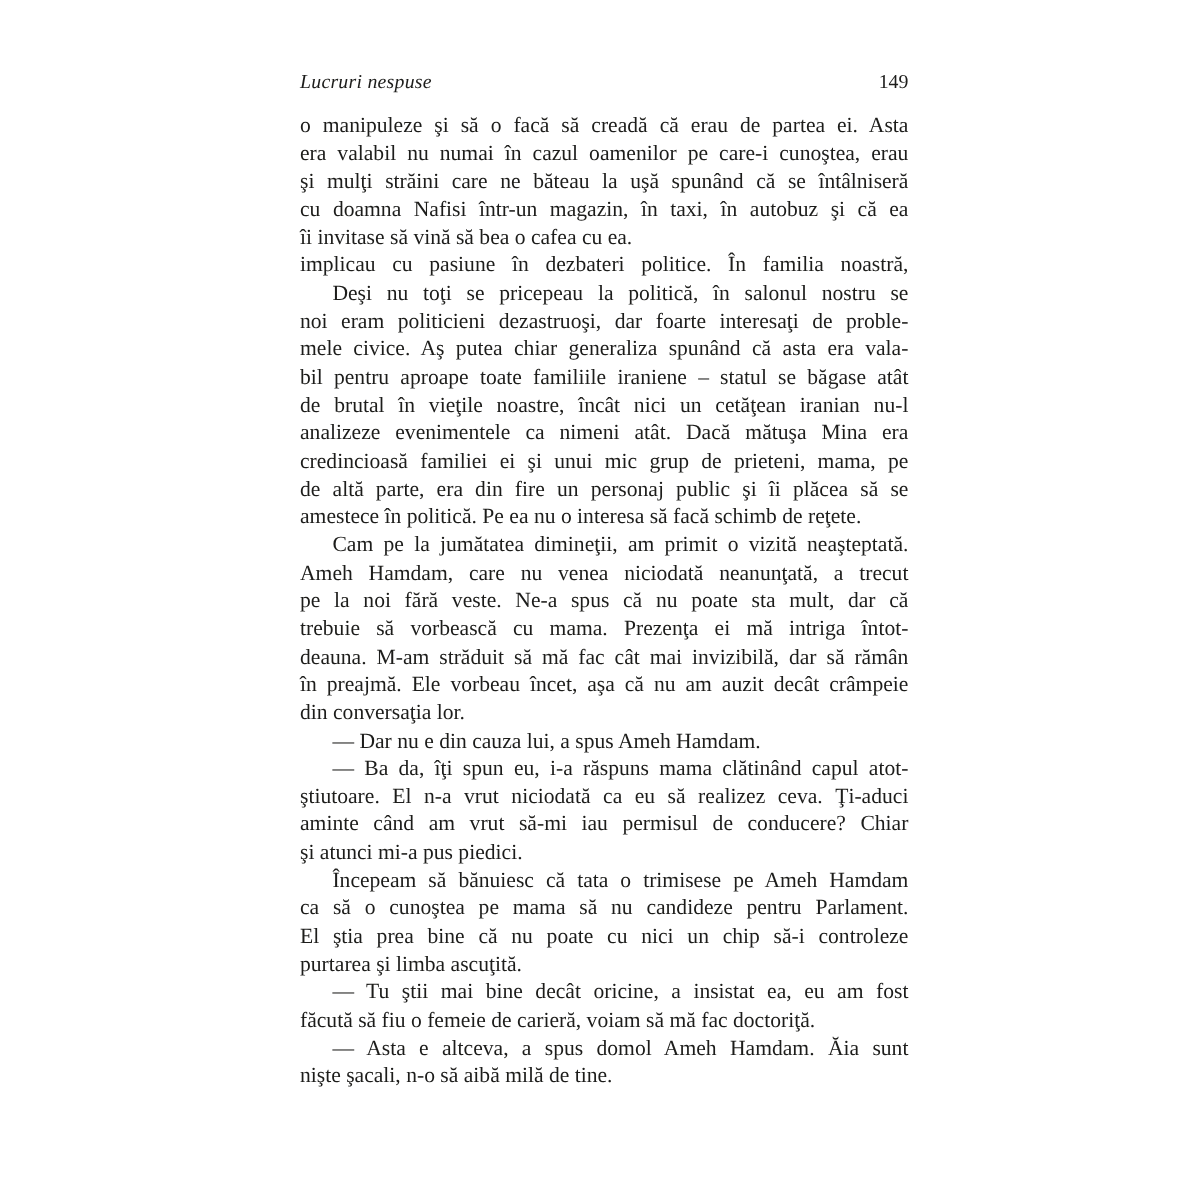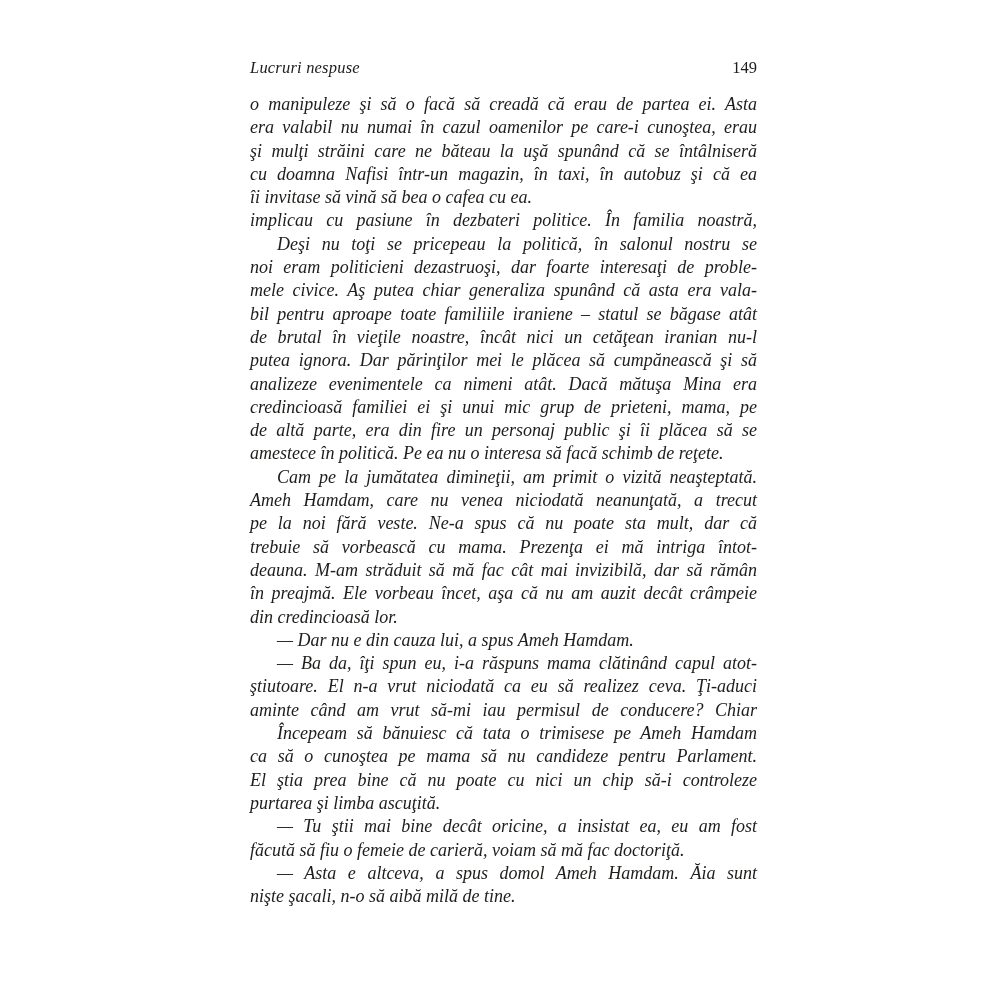--- a/index.html
+++ b/index.html
@@ -43,21 +43,20 @@
     font-size: 18px;
     line-height: 23.3px;
   }
   .para {
     margin: 0;
   }
   .line {
     text-align: justify;
     text-align-last: justify;
     white-space: normal;
-    font-style: italic;
   }
   .line.indent {
     text-indent: 27px;
   }
   .line.para-end {
     text-align-last: left;
   }
 </style>
 </head>
 <body>
@@ -77,42 +76,42 @@
         <div class="line">cu doamna Nafisi într-un magazin, în taxi, în autobuz şi că ea</div>
         <div class="line para-end">îi invitase să vină să bea o cafea cu ea.</div>
       </div>
       <div class="para">
         <div class="line">implicau cu pasiune în dezbateri politice. În familia noastră,</div>
         <div class="line indent">Deşi nu toţi se pricepeau la politică, în salonul nostru se</div>
         <div class="line">noi eram politicieni dezastruoşi, dar foarte interesaţi de proble-</div>
         <div class="line">mele civice. Aş putea chiar generaliza spunând că asta era vala-</div>
         <div class="line">bil pentru aproape toate familiile iraniene – statul se băgase atât</div>
         <div class="line">de brutal în vieţile noastre, încât nici un cetăţean iranian nu-l</div>
-        <div class="line">putea ignora. Dar părinţilor mei le plăcea să cumpănească şi să</div>
         <div class="line">analizeze evenimentele ca nimeni atât. Dacă mătuşa Mina era</div>
         <div class="line">credincioasă familiei ei şi unui mic grup de prieteni, mama, pe</div>
         <div class="line">de altă parte, era din fire un personaj public şi îi plăcea să se</div>
         <div class="line para-end">amestece în politică. Pe ea nu o interesa să facă schimb de reţete.</div>
       </div>
       <div class="para">
         <div class="line indent">Cam pe la jumătatea dimineţii, am primit o vizită neaşteptată.</div>
         <div class="line">Ameh Hamdam, care nu venea niciodată neanunţată, a trecut</div>
         <div class="line">pe la noi fără veste. Ne-a spus că nu poate sta mult, dar că</div>
         <div class="line">trebuie să vorbească cu mama. Prezenţa ei mă intriga întot-</div>
         <div class="line">deauna. M-am străduit să mă fac cât mai invizibilă, dar să rămân</div>
         <div class="line">în preajmă. Ele vorbeau încet, aşa că nu am auzit decât crâmpeie</div>
-        <div class="line para-end">din credincioasă lor.</div>
+        <div class="line para-end">din conversaţia lor.</div>
       </div>
       <div class="para">
         <div class="line indent para-end">— Dar nu e din cauza lui, a spus Ameh Hamdam.</div>
       </div>
       <div class="para">
         <div class="line indent">— Ba da, îţi spun eu, i-a răspuns mama clătinând capul atot-</div>
         <div class="line">ştiutoare. El n-a vrut niciodată ca eu să realizez ceva. Ţi-aduci</div>
         <div class="line">aminte când am vrut să-mi iau permisul de conducere? Chiar</div>
+        <div class="line para-end">şi atunci mi-a pus piedici.</div>
       </div>
       <div class="para">
         <div class="line indent">Începeam să bănuiesc că tata o trimisese pe Ameh Hamdam</div>
         <div class="line">ca să o cunoştea pe mama să nu candideze pentru Parlament.</div>
         <div class="line">El ştia prea bine că nu poate cu nici un chip să-i controleze</div>
         <div class="line para-end">purtarea şi limba ascuţită.</div>
       </div>
       <div class="para">
         <div class="line indent">— Tu ştii mai bine decât oricine, a insistat ea, eu am fost</div>
         <div class="line para-end">făcută să fiu o femeie de carieră, voiam să mă fac doctoriţă.</div>

